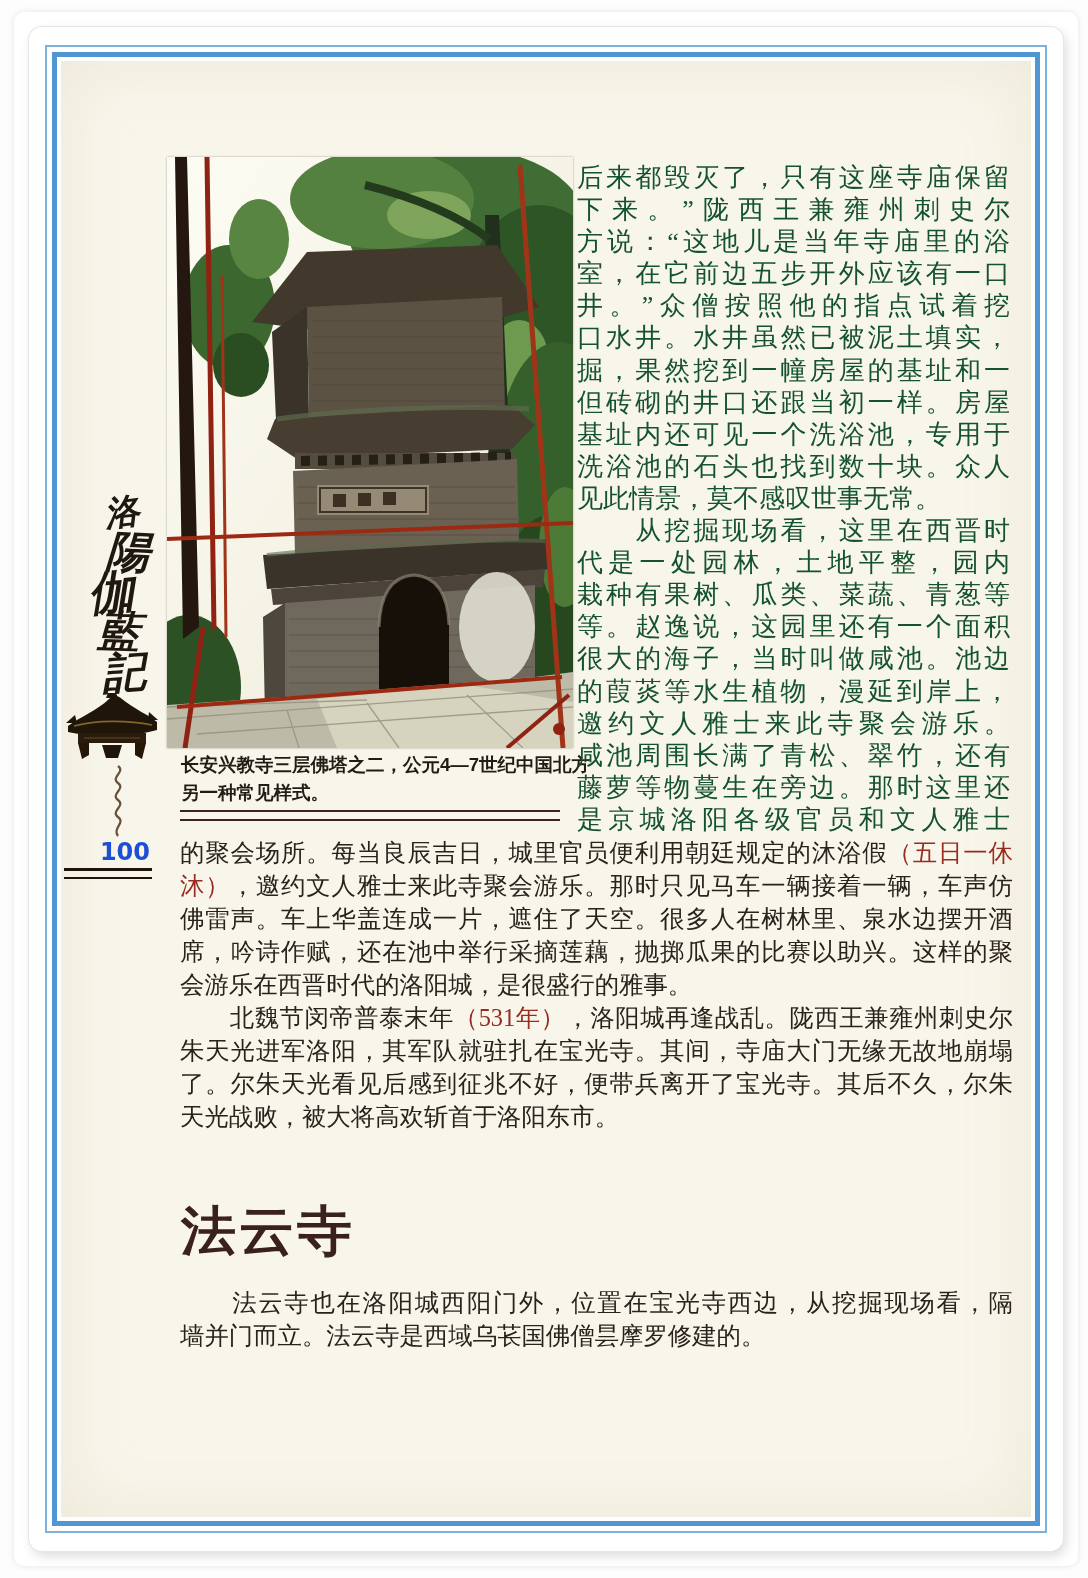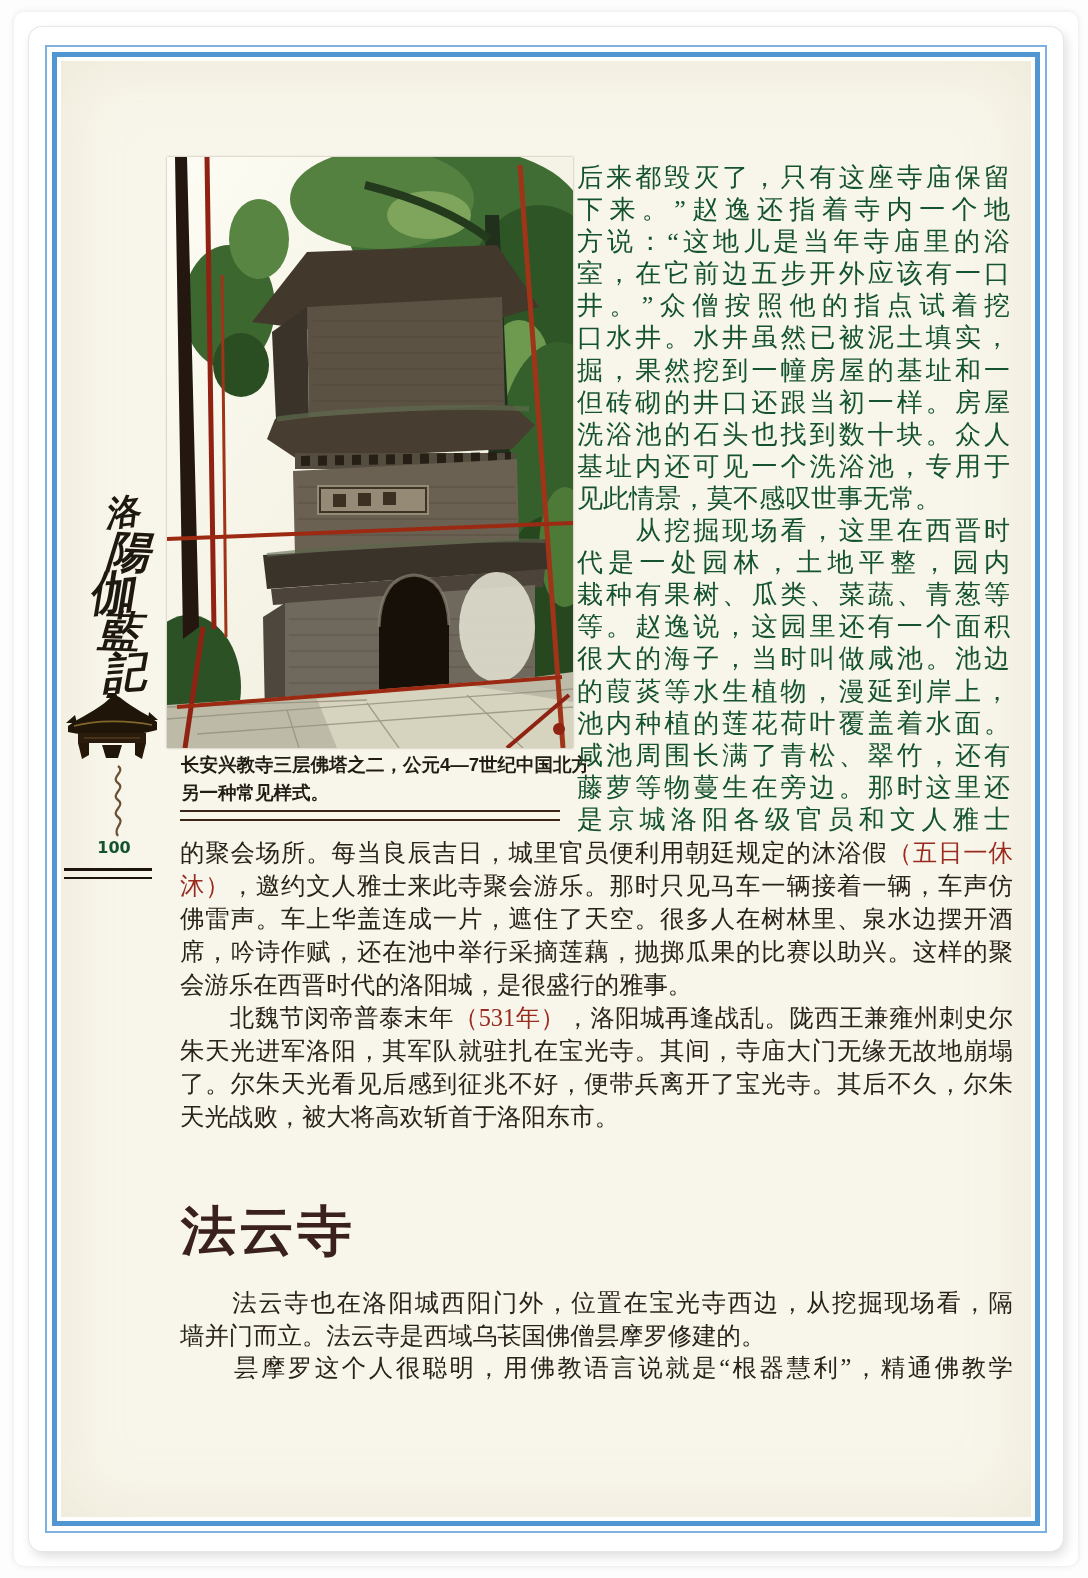--- a/index.html
+++ b/index.html
@@ -18,22 +18,22 @@
   .side-title{position:absolute;left:76px;top:492px;width:78px;text-align:center;}
   .tc{display:block;font-family:"DejaVu Serif",serif;font-weight:700;font-style:italic;
       color:#1f1810;line-height:40px;}
   .tc:nth-child(1){font-size:35px;transform:translateX(7px) rotate(-7deg);}
   .tc:nth-child(2){font-size:44px;transform:translateX(13px) rotate(3deg);}
   .tc:nth-child(3){font-size:46px;transform:translateX(-4px) rotate(-5deg);}
   .tc:nth-child(4){font-size:42px;transform:translateX(4px) rotate(2deg);}
   .tc:nth-child(5){font-size:43px;transform:translateX(9px) rotate(-4deg);}
   .ornament{position:absolute;left:64px;top:690px;}
   .squiggle{position:absolute;left:105px;top:764px;}
-  .pagenum{position:absolute;left:78px;top:838px;width:72px;text-align:center;
-      font-family:"DejaVu Sans","Liberation Sans",sans-serif;font-weight:700;font-size:16px;color:#14532d;}
+  .pagenum{position:absolute;left:78px;top:838px;width:72px;text-align:right;
+      font-family:"DejaVu Sans","Liberation Sans",sans-serif;font-weight:700;font-size:24px;color:#1d4ed8;}
   .pagenum-rule{position:absolute;left:64px;top:868px;width:88px;height:6px;
       border-top:3px solid #1d140d;border-bottom:2px solid #1d140d;}
 
   
   .photo{position:absolute;left:167px;top:157px;width:406px;height:591px;box-shadow:0 0 2px rgba(60,40,20,.4);}
   .caption{position:absolute;left:181px;top:751px;width:412px;font-family:"Liberation Sans","DejaVu Sans",sans-serif;
       font-weight:700;font-size:18.5px;line-height:28px;color:#221c15;white-space:nowrap;}
   .caption-rule{position:absolute;left:180px;top:810px;width:380px;height:7px;
       border-top:2px solid #3c241a;border-bottom:2px solid #3c241a;}
 
@@ -172,37 +172,37 @@
   </svg>
 
   <div class="caption">
     <div>长安兴教寺三层佛塔之二，公元4—7世纪中国北方</div>
     <div>另一种常见样式。</div>
   </div>
   <div class="caption-rule"></div>
 
   <div class="rcol">
     <div class="j">后来都毁灭了，只有这座寺庙保留</div>
-    <div class="j">下来。”赵逸还指着寺内一个地</div>
+    <div class="j">下来。”陇西王兼雍州刺史尔</div>
     <div class="j">方说：“这地儿是当年寺庙里的浴</div>
     <div class="j">室，在它前边五步开外应该有一口</div>
     <div class="j">井。”众僧按照他的指点试着挖</div>
     <div class="j">口水井。水井虽然已被泥土填实，</div>
     <div class="j">掘，果然挖到一幢房屋的基址和一</div>
     <div class="j">但砖砌的井口还跟当初一样。房屋</div>
+    <div class="j">基址内还可见一个洗浴池，专用于</div>
     <div class="j">洗浴池的石头也找到数十块。众人</div>
-    <div class="j">基址内还可见一个洗浴池，专用于</div>
     <div class="e">见此情景，莫不感叹世事无常。</div>
     <div class="j">　　从挖掘现场看，这里在西晋时</div>
     <div class="j">代是一处园林，土地平整，园内</div>
     <div class="j">栽种有果树、瓜类、菜蔬、青葱等</div>
     <div class="j">等。赵逸说，这园里还有一个面积</div>
     <div class="j">很大的海子，当时叫做咸池。池边</div>
     <div class="j">的葭菼等水生植物，漫延到岸上，</div>
-    <div class="j">池内种植的莲花荷叶覆盖着水面。</div>
+    <div class="j">邀约文人雅士来此寺聚会游乐。</div>
     <div class="j">咸池周围长满了青松、翠竹，还有</div>
     <div class="j">藤萝等物蔓生在旁边。那时这里还</div>
     <div class="j">是京城洛阳各级官员和文人雅士</div>
   </div>
 
   <div class="wide">
     <div class="j"><span>的聚会场所。每当良辰吉日，城里官员便利用朝廷规定的沐浴假</span><span class="red">（五日一休</span></div>
     <div class="j"><span class="red">沐）</span><span>，邀约文人雅士来此寺聚会游乐。那时只见马车一辆接着一辆，车声仿</span></div>
     <div class="j">佛雷声。车上华盖连成一片，遮住了天空。很多人在树林里、泉水边摆开酒</div>
     <div class="j">席，吟诗作赋，还在池中举行采摘莲藕，抛掷瓜果的比赛以助兴。这样的聚</div>
@@ -210,15 +210,14 @@
     <div class="j"><span>　　北魏节闵帝普泰末年</span><span class="red">（531年）</span><span>，洛阳城再逢战乱。陇西王兼雍州刺史尔</span></div>
     <div class="j">朱天光进军洛阳，其军队就驻扎在宝光寺。其间，寺庙大门无缘无故地崩塌</div>
     <div class="j">了。尔朱天光看见后感到征兆不好，便带兵离开了宝光寺。其后不久，尔朱</div>
     <div class="e">天光战败，被大将高欢斩首于洛阳东市。</div>
   </div>
 
   <div class="heading">法云寺</div>
   <div class="sect">
     <div class="j">　　法云寺也在洛阳城西阳门外，位置在宝光寺西边，从挖掘现场看，隔</div>
     <div class="e">墙并门而立。法云寺是西域乌苌国佛僧昙摩罗修建的。</div>
-    <div class="j">　　昙摩罗这个人很聪明，用佛教语言说就是“根器慧利”，精通佛教学</div>
   </div>
 </div>
 
 </body></html>

